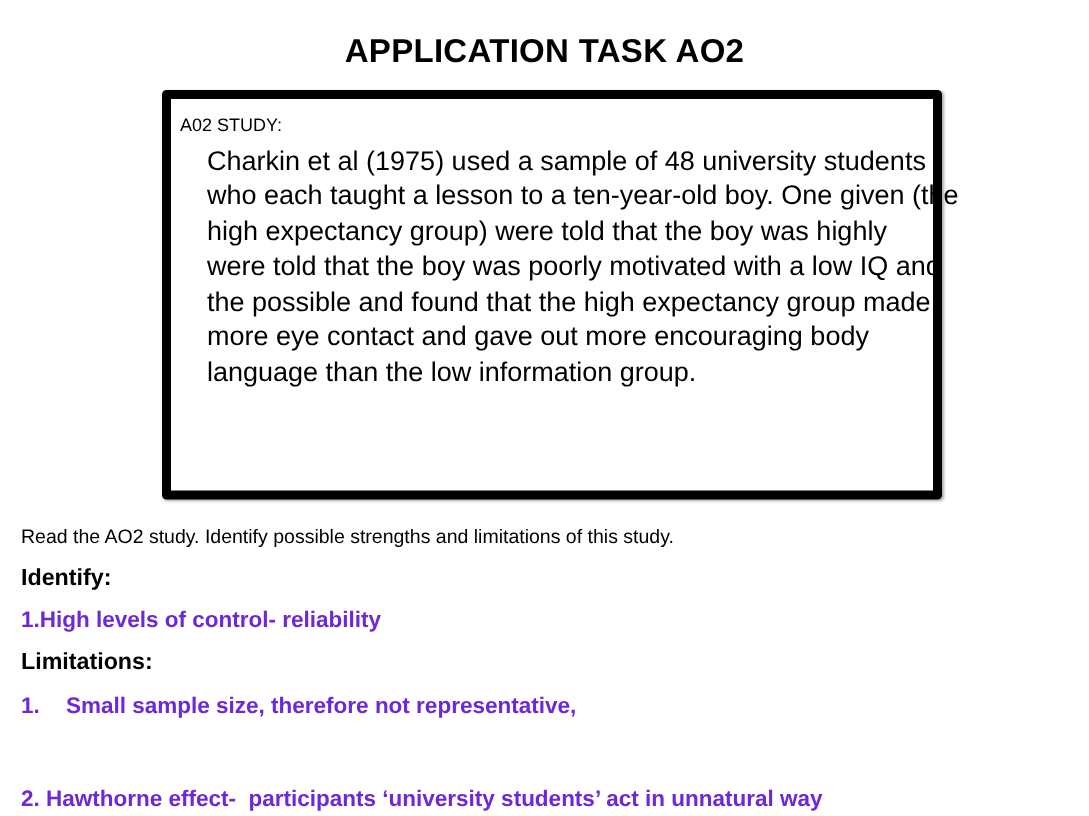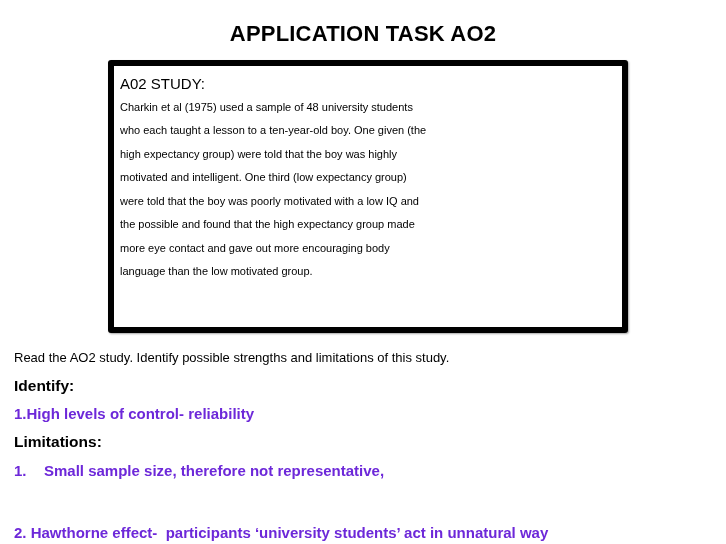--- a/index.html
+++ b/index.html
@@ -35,30 +35,30 @@
       height: 261px;
       border: 6px solid #000000;
       border-radius: 3px;
       background: #ffffff;
       box-shadow: 1px 1px 2px rgba(0,0,0,0.35);
     }
     .study-heading {
       position: absolute;
       left: 6px;
       top: 6px;
-      font-size: 15px;
+      font-size: 12px;
       line-height: 23.5px;
       white-space: nowrap;
     }
     .study-body {
       position: absolute;
-      left: 6px;
+      left: 24px;
       top: 29.5px;
       width: 500px;
-      font-size: 11px;
+      font-size: 18px;
       line-height: 23.5px;
     }
     .study-line {
       display: block;
       white-space: nowrap;
     }
     .prompt {
       position: absolute;
       left: 14px;
       top: 346px;
@@ -94,25 +94,24 @@
 <body>
 
 <div class="slide-title">APPLICATION TASK AO2</div>
 
 <div class="study-box">
   <div class="study-heading">A02 STUDY:</div>
   <div class="study-body">
     <span class="study-line">Charkin et al (1975) used a sample of 48 university students</span>
     <span class="study-line">who each taught a lesson to a ten-year-old boy. One given (the</span>
     <span class="study-line">high expectancy group) were told that the boy was highly</span>
-    <span class="study-line">motivated and intelligent. One third (low expectancy group)</span>
     <span class="study-line">were told that the boy was poorly motivated with a low IQ and</span>
     <span class="study-line">the possible and found that the high expectancy group made</span>
     <span class="study-line">more eye contact and gave out more encouraging body</span>
-    <span class="study-line">language than the low motivated group.</span>
+    <span class="study-line">language than the low information group.</span>
   </div>
 </div>
 
 <div class="prompt">Read the AO2 study. Identify possible strengths and limitations of this study.</div>
 
 <div class="section-label" style="top:374px;">Identify:</div>
 
 <div class="answer" style="top:402px;">
   <span class="num">1.</span><span>High levels of control- reliability</span>
 </div>

